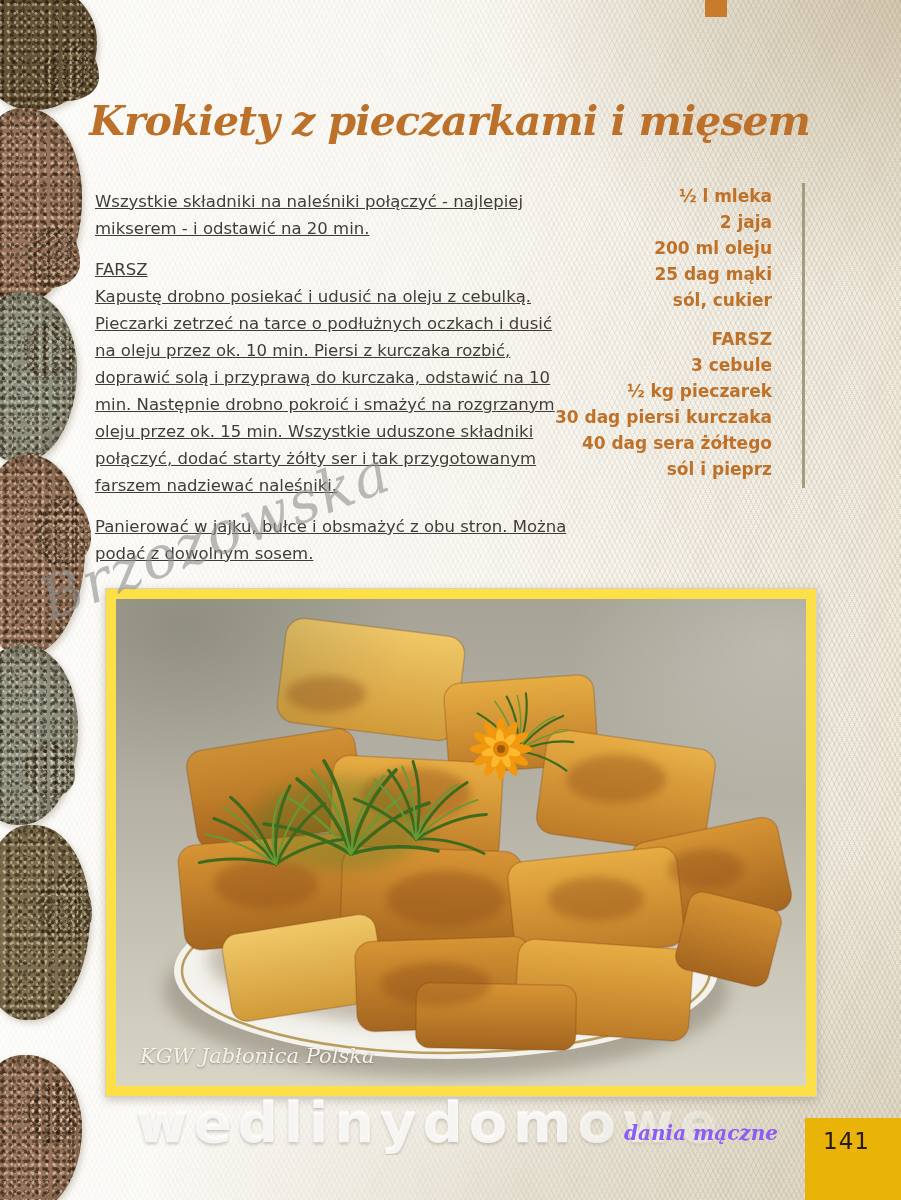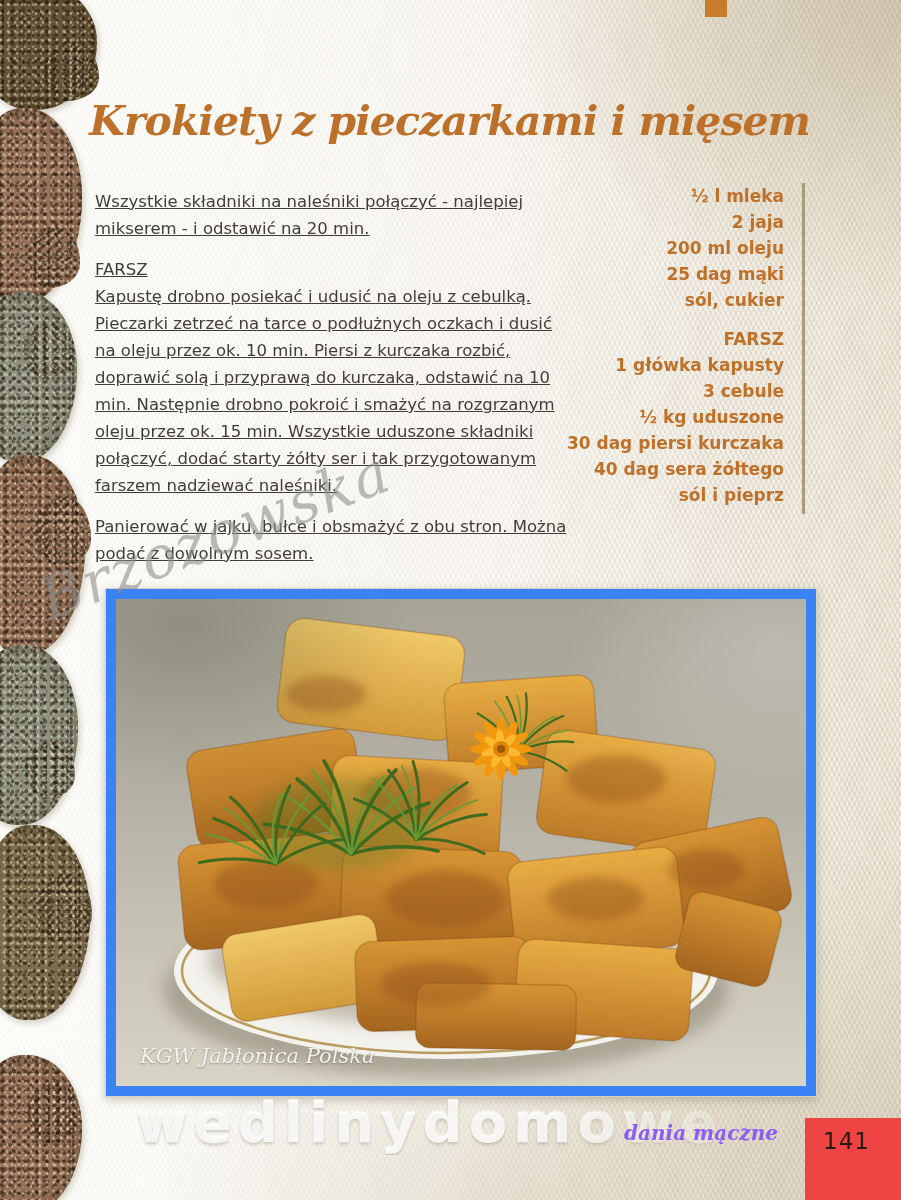--- a/index.html
+++ b/index.html
@@ -41,51 +41,51 @@
     font-family:"DejaVu Serif","Liberation Serif",serif;font-style:italic;font-weight:bold;
     font-size:41px;color:#bd702a;letter-spacing:-1px;white-space:nowrap;margin-left:22px;}
   .top-tab{position:absolute;z-index:3;left:705px;top:0;width:22px;height:17px;background:#c87b2b;}
   
   .col{position:absolute;z-index:4;left:95px;top:188px;width:480px;
        font-size:16.5px;line-height:27px;color:#403c37;text-decoration:underline;}
   .col p{margin:0 0 14px 0;}
   .farsz-head{margin:0;}
   
   .ingredients{position:absolute;z-index:4;top:183px;right:96px;width:230px;
-    border-right:3px solid #a59c7d;padding-right:18px;text-align:right;
+    border-right:3px solid #a59c7d;padding-right:30px;text-align:right;
     font-size:17px;font-weight:bold;color:#bf7129;line-height:26px;padding-bottom:6px;}
   .ing{white-space:nowrap;}
   .ing-gap{height:13px;}
   
   .wm-diag{position:absolute;z-index:6;left:42px;top:568px;
     font-family:"DejaVu Serif","Liberation Serif",serif;font-style:italic;
     font-size:58px;color:rgba(142,142,142,.6);transform:rotate(-21deg);transform-origin:0 50%;
     white-space:nowrap;letter-spacing:2px;}
   
   .photo-frame{position:absolute;z-index:4;left:105px;top:588px;width:690px;height:487px;
-    padding:10px;background:#3b82f6;border:1px solid #d8d2c4;
+    padding:10px;background:#fde047;border:1px solid #d8d2c4;
     box-shadow:0 3px 9px rgba(120,110,90,.38);}
   .photo-inner{position:relative;width:690px;height:487px;overflow:hidden;
     background:linear-gradient(180deg,#a7a497 0%,#b5b2a5 42%,#c8c4b6 72%,#d8d4c6 100%);}
   .photo-inner .vig{position:absolute;inset:0;
     background:radial-gradient(ellipse 320px 240px at 10% 6%, rgba(85,90,75,.3), rgba(85,90,75,0) 70%),
                radial-gradient(ellipse 300px 220px at 96% 10%, rgba(255,255,250,.22), rgba(255,255,250,0) 70%);}
   .photo-caption{position:absolute;left:24px;bottom:18px;z-index:3;
     font-family:"DejaVu Serif","Liberation Serif",serif;font-style:italic;
     font-size:21px;color:#f4f2ea;text-shadow:0 1px 2px rgba(80,75,60,.5);}
   
   .wm-bottom{position:absolute;z-index:5;left:136px;top:1090px;
     font-weight:bold;font-size:56px;letter-spacing:6px;color:rgba(255,255,255,.8);
     text-shadow:0 2px 3px rgba(152,145,127,.45), 0 -1px 1px rgba(255,255,255,.7);
     -webkit-mask-image:linear-gradient(90deg,#000 70%,rgba(0,0,0,.25) 100%);
             mask-image:linear-gradient(90deg,#000 70%,rgba(0,0,0,.25) 100%);white-space:nowrap;}
   .footer-script{position:absolute;z-index:6;top:1121px;right:123px;
     font-family:"DejaVu Serif","Liberation Serif",serif;font-style:italic;font-weight:bold;
     font-size:20px;color:#8b5cf6;white-space:nowrap;}
-  .pagebox{position:absolute;z-index:6;right:0;top:1118px;width:96px;height:82px;background:#ef4444;}
+  .pagebox{position:absolute;z-index:6;right:0;top:1118px;width:96px;height:82px;background:#eab308;}
   .pagenum{margin:10px 0 0 18px;font-size:23px;color:#241c10;letter-spacing:1px;}
 </style>
 </head>
 <body>
 
 <div class="weave"></div>
 <div class="top-tab"></div>
 
 <div class="herb spk c-dark" style="left:-18px;top:-15px;width:115px;height:125px;">
     <div class="lobe spk c-dark" style="left:62px;top:58px;width:55px;height:58px;"></div>
@@ -119,23 +119,22 @@
 </main>
 
 <aside class="ingredients">
   <div class="ing">½ l mleka</div>
   <div class="ing">2 jaja</div>
   <div class="ing">200 ml oleju</div>
   <div class="ing">25 dag mąki</div>
   <div class="ing">sól, cukier</div>
   <div class="ing-gap"></div>
   <div class="ing">FARSZ</div>
-  <div class="ing">1 główka kapusty</div>
   <div class="ing">3 cebule</div>
-  <div class="ing">½ kg uduszone</div>
+  <div class="ing">½ kg pieczarek</div>
   <div class="ing">30 dag piersi kurczaka</div>
   <div class="ing">40 dag sera żółtego</div>
   <div class="ing">sól i pieprz</div>
 </aside>
 
 <div class="wm-diag">Brzozowska</div>
 
 <figure class="photo-frame" style="margin:0;">
   <div class="photo-inner">
     <svg viewBox="0 0 690 487" width="690" height="487">

